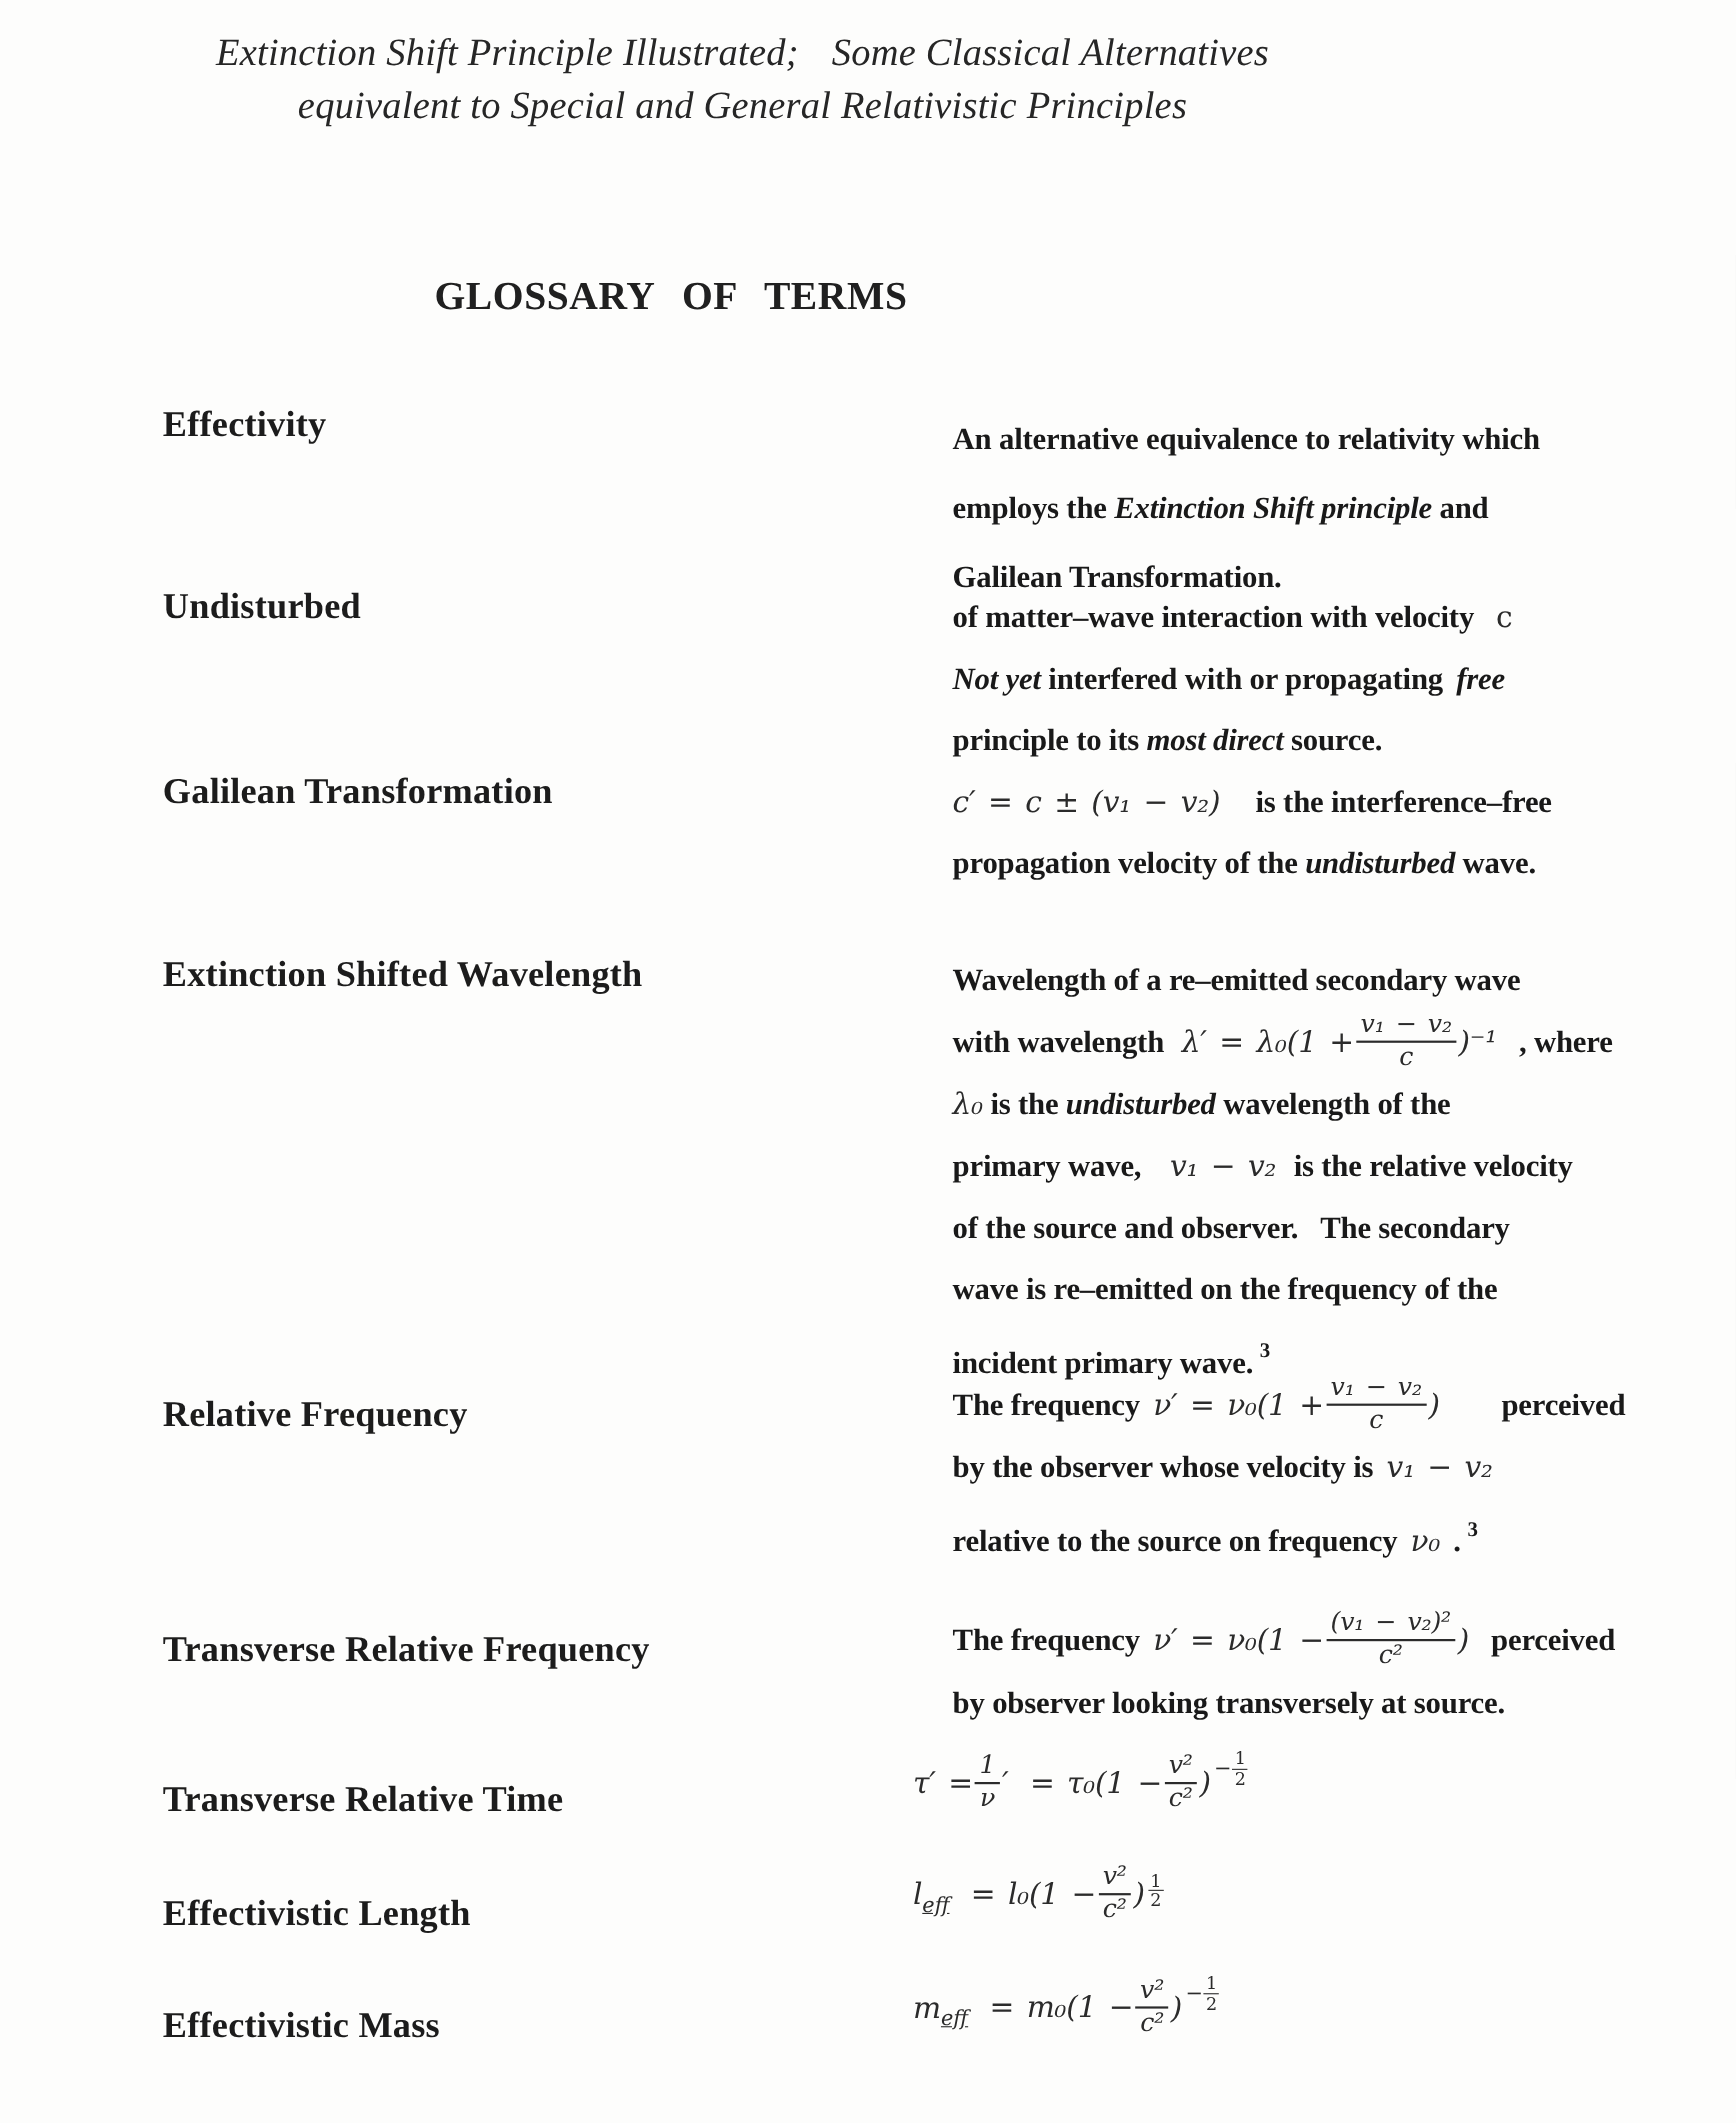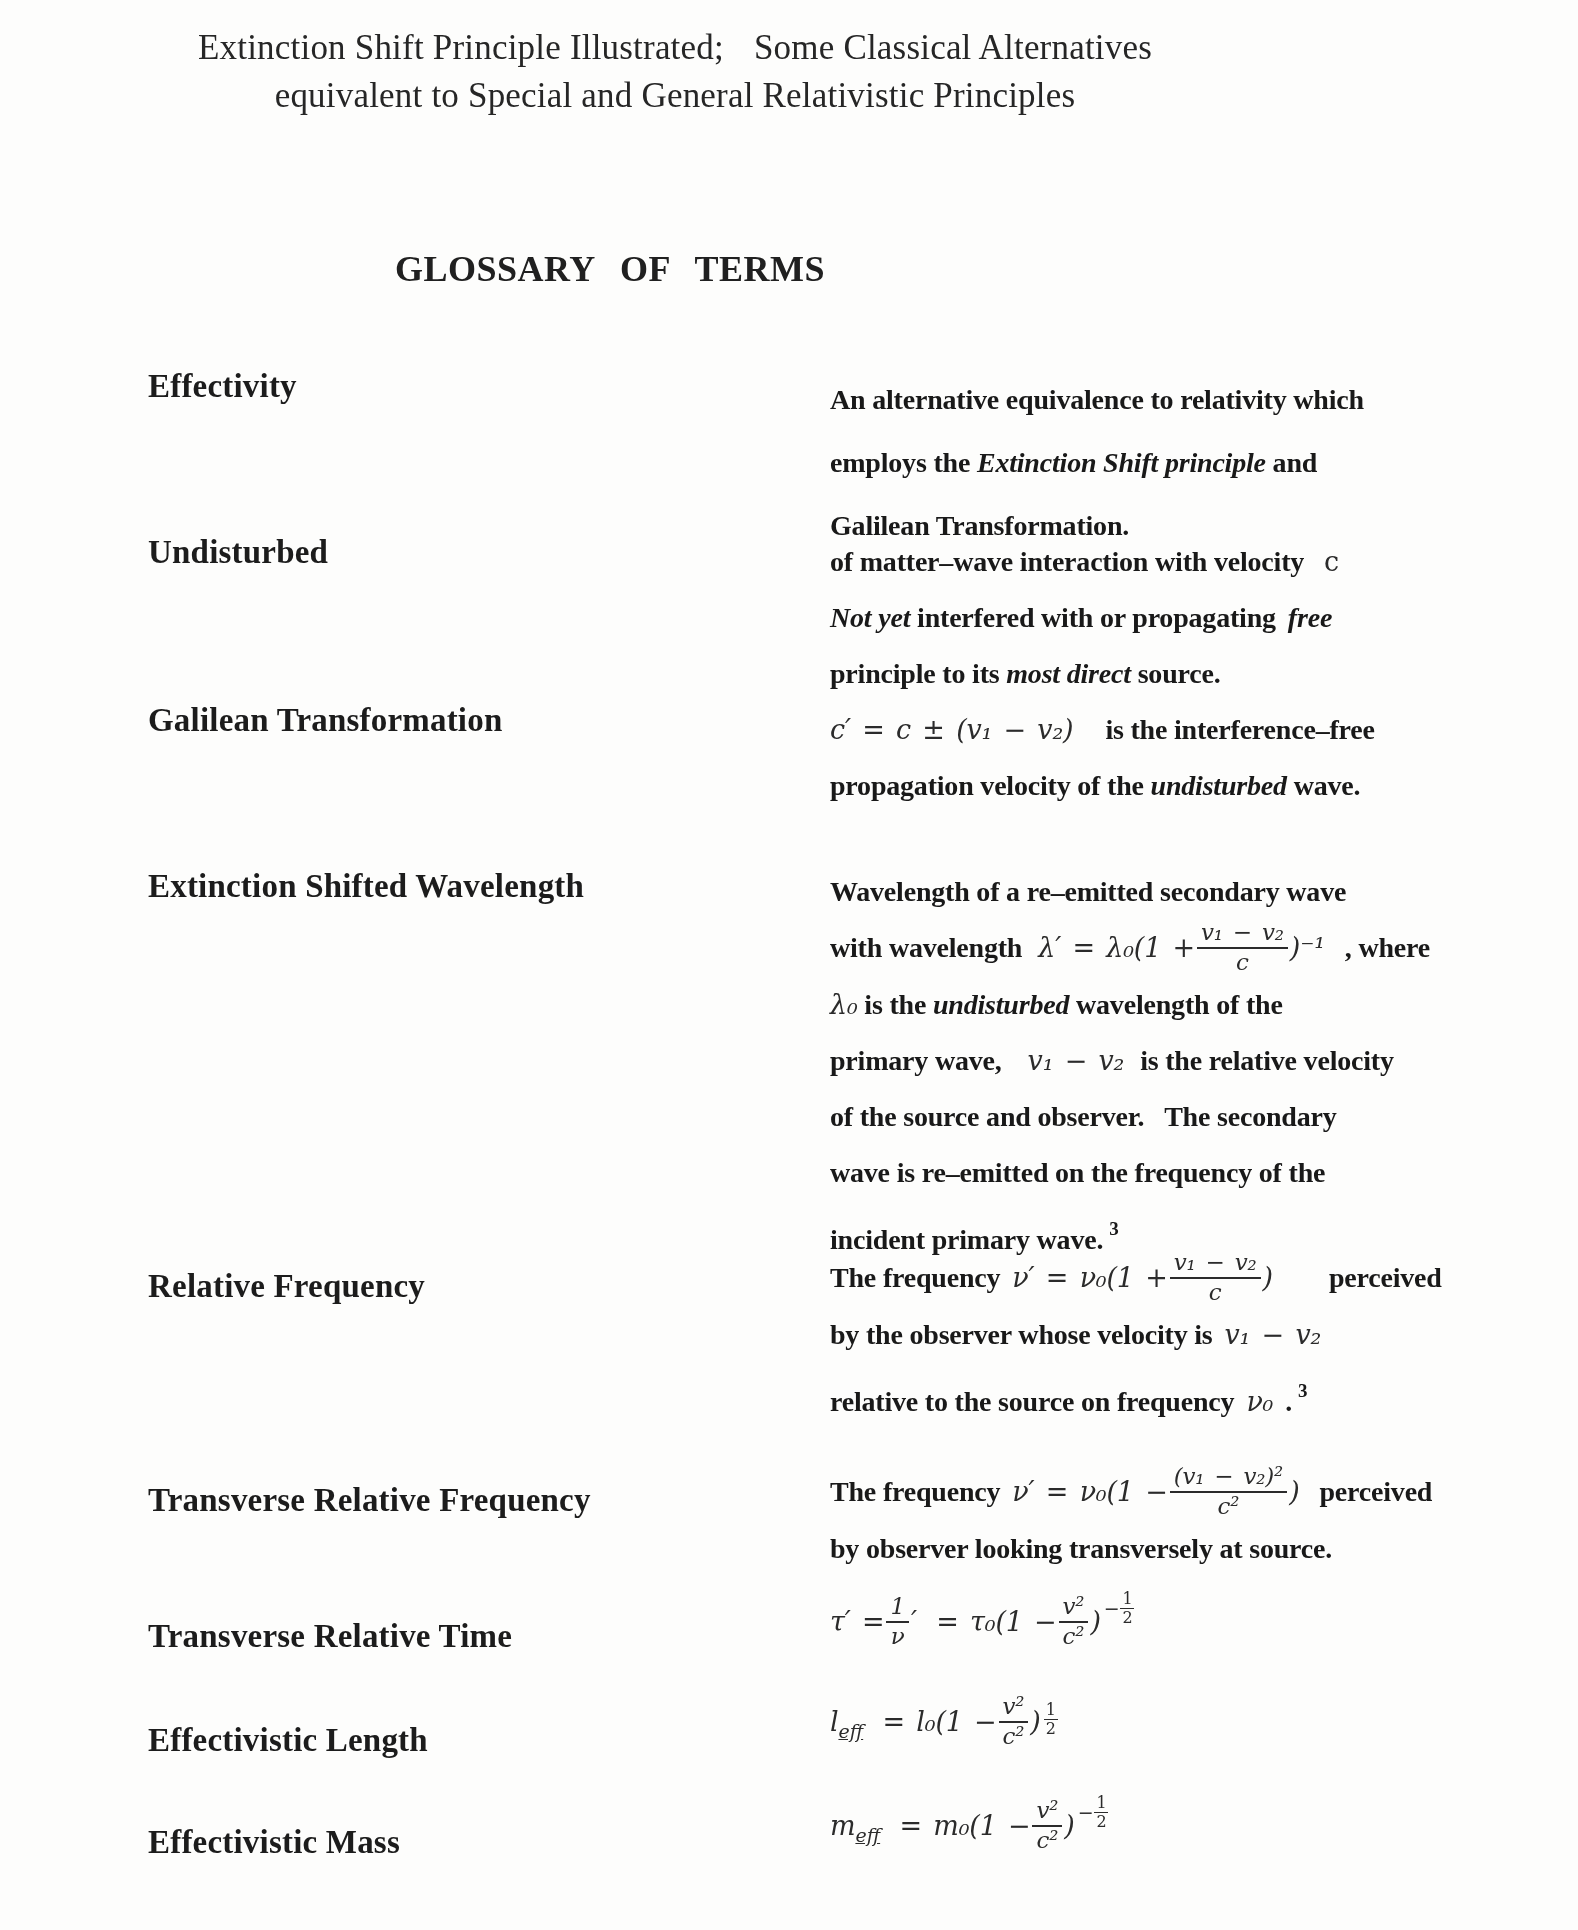--- a/index.html
+++ b/index.html
@@ -7,38 +7,39 @@
   .page {
     position:relative; width:1578px; height:1930px;
     background:#fdfdfc; overflow:hidden;
     font-family:"Liberation Serif", serif; color:#1e1e1e;
   }
   
   .title {
     position:absolute; top:24px; left:0; width:1350px;
     text-align:center; font-size:35px; line-height:48px; color:#262626;
     letter-spacing:0.2px;
+    font-style:italic;
   }
   .title .gap { margin-left:30px; }
   .heading {
     position:absolute; top:248px; left:20px; width:1180px;
     text-align:center; font-weight:bold; font-size:36px;
     word-spacing:16px; letter-spacing:0.5px; color:#202020;font-family:Liberation Serif, serif;
   }
   
   .row { position:absolute; left:0; width:1578px; }
   .term {
     position:absolute; left:148px; top:0; font-weight:bold;
     font-size:33px; white-space:nowrap; color:#1c1c1c; letter-spacing:0.2px;
   }
   .desc {
     position:absolute; left:830px; top:0; width:700px;
     font-weight:bold; font-size:28px; color:#191919; letter-spacing:-0.2px;
   }
-  .dline { line-height:56px; white-space:nowrap; }
+  .dline { line-height:56px; white-space:nowrap;margin-left:36px; }
   .lh63 .dline { line-height:63px; }
   .it { font-style:italic; }
   
   .math {
     font-family:"DejaVu Serif", serif; font-style:italic; font-weight:normal;
     font-size:27px; color:#2b2b2b; word-spacing:3px;
   }
   .mup { font-style:normal; }
   .frac {
     display:inline-block; vertical-align:middle; text-align:center;

